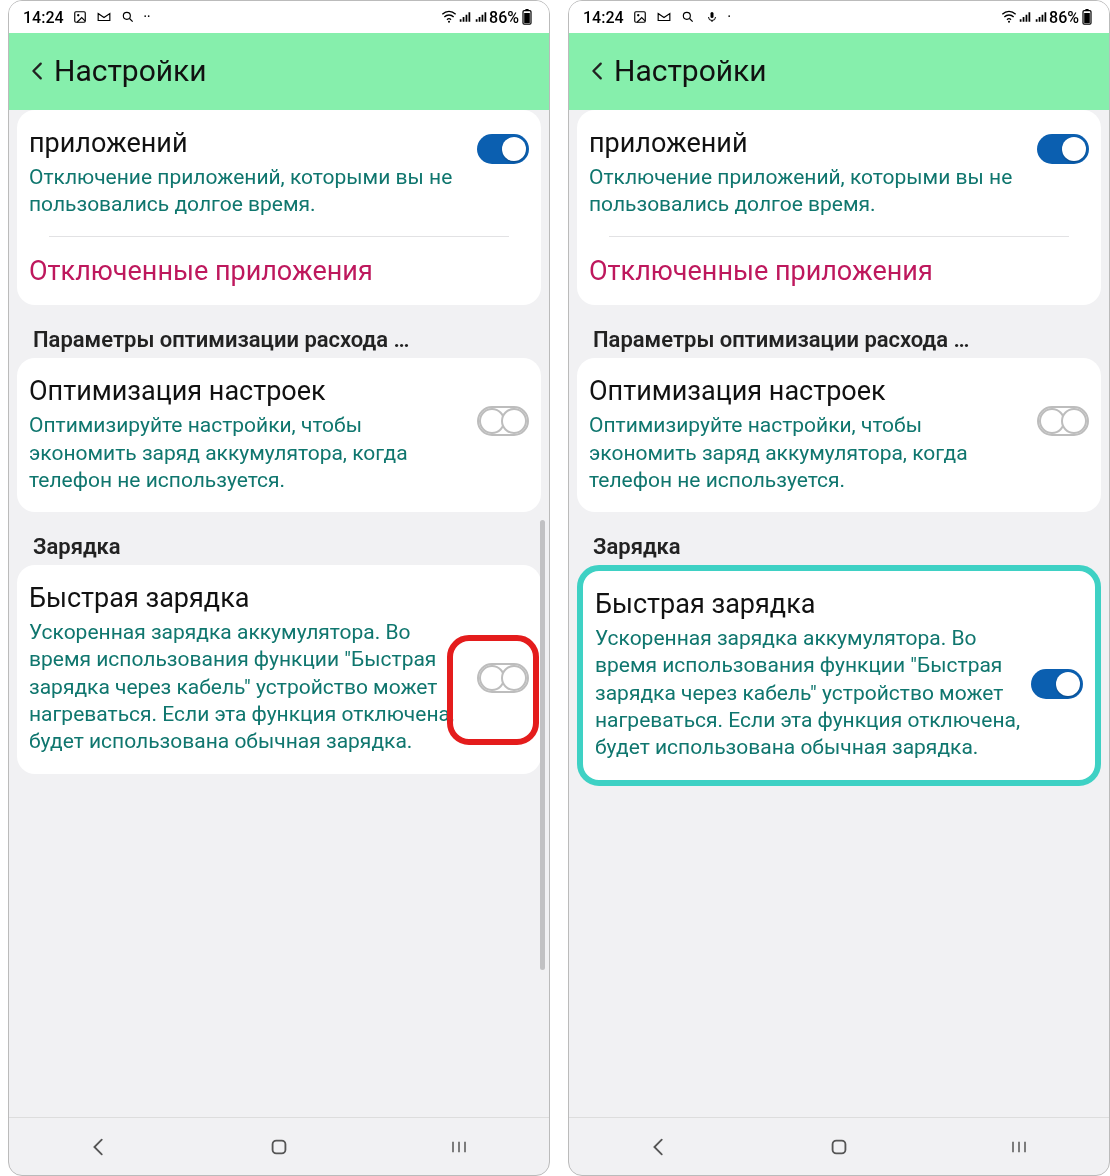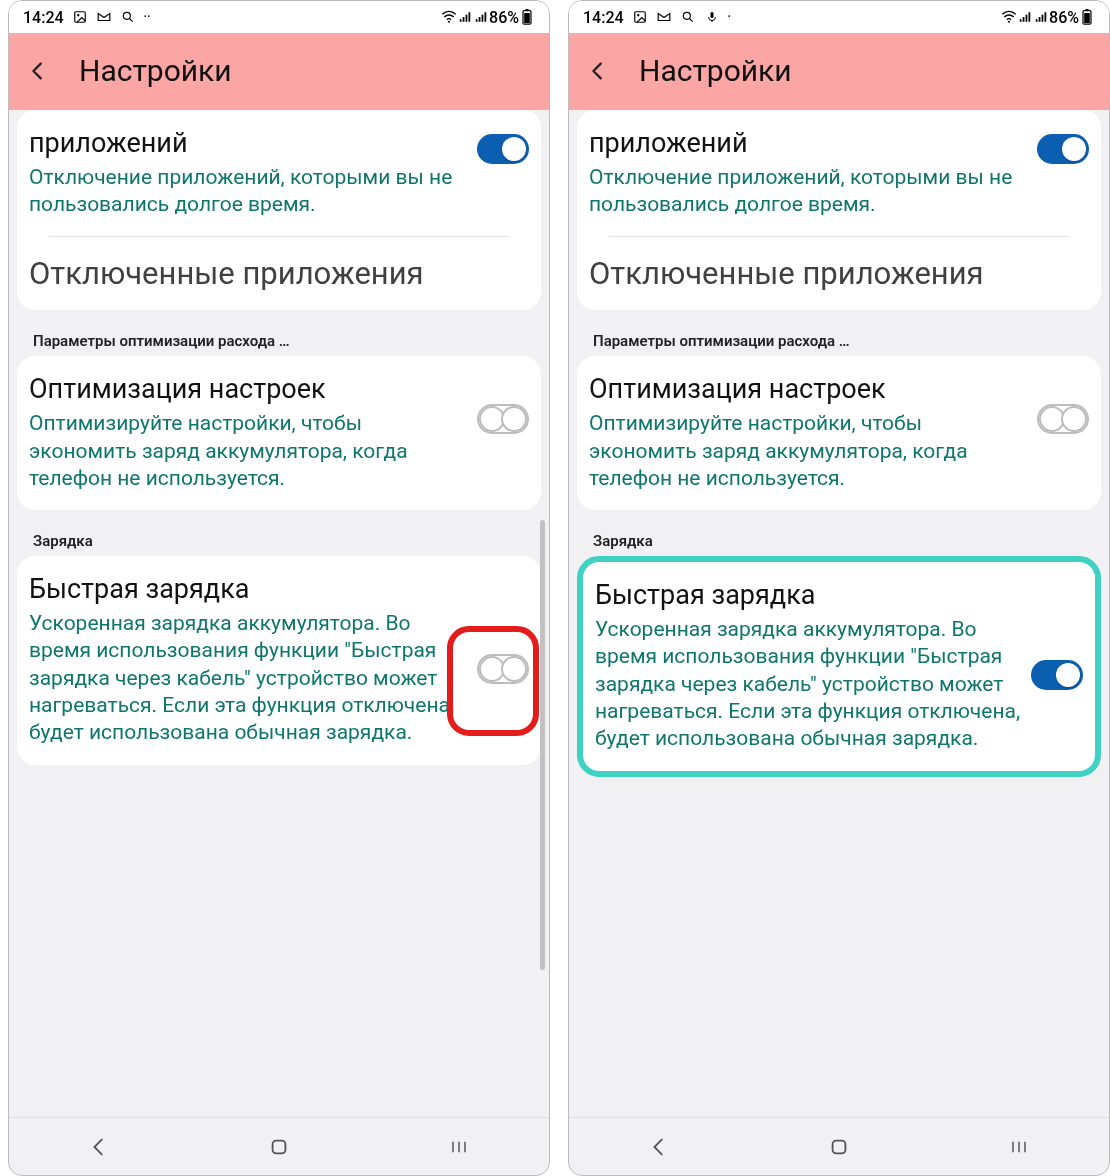--- a/index.html
+++ b/index.html
@@ -31,25 +31,25 @@
     justify-content: space-between;
     padding: 0 14px;
     font-size: 16px;
     font-weight: 500;
     color: #000;
   }
   .status-left { display:flex; align-items:center; gap:8px; }
   .status-right { display:flex; align-items:center; }
   .ico { width:16px; height:16px; display:inline-flex; align-items:center; justify-content:center; }
   .header {
-    background:#fca5a5;
+    background:#86efac;
     padding: 20px 18px 22px 18px;
     display:flex;
     align-items:center;
-    gap:30px;
+    gap:5px;
   }
   .header .back { font-size:26px; color:#222; }
   .header .title { font-size:30px; color:#111; }
   .content {
     flex:1;
     overflow:hidden;
     background:#f1f1f3;
     position:relative;
   }
   .card {
@@ -61,23 +61,23 @@
   }
   .row {
     display:flex;
     align-items:flex-start;
     justify-content:space-between;
     gap:10px;
   }
   .row .txt { flex:1; }
   .ttl { font-size:27px; color:#111; line-height:1.18; margin-bottom:4px; }
   .desc { font-size:21px; color:#0f766e; line-height:1.3; }
-  .single-ttl { font-size:31px; color:#404040; }
+  .single-ttl { font-size:27px; color:#be185d; }
   .section-label {
-    font-size:15px;
+    font-size:22px;
     font-weight:600;
     color:#222;
     padding: 12px 24px 6px 24px;
   }
   .divider { height:1px; background:#e2e2e4; margin: 0 20px; }
   .toggle {
     width:52px; height:30px; border-radius:30px; position:relative; flex-shrink:0;
     margin-top:6px;
   }
   .toggle .knob {

